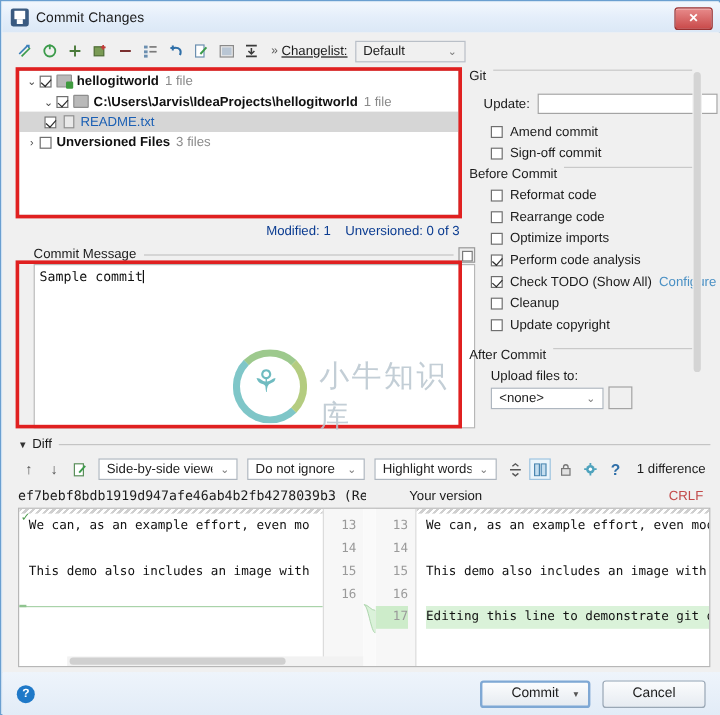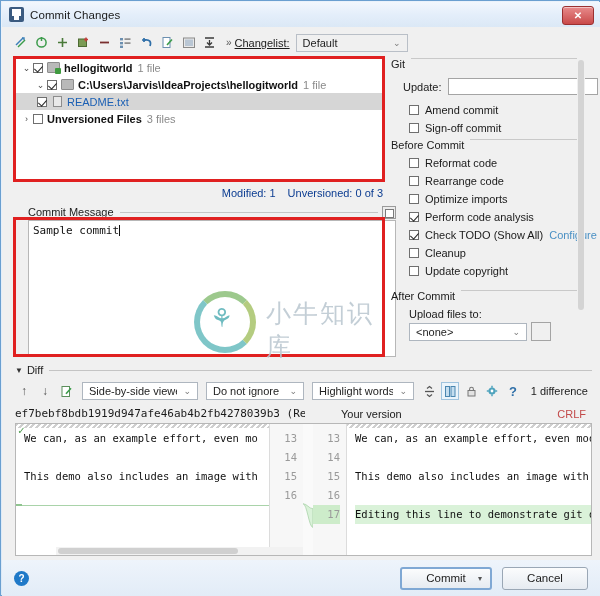--- a/index.html
+++ b/index.html
@@ -369,21 +369,21 @@
           </svg>
       </div>
       <div class="tb-icon">
         <svg width="13" height="13" viewBox="0 0 13 13">
             <path d="M2 2h9M2 11h9" stroke="#3a3a3a" stroke-width="1.4"></path>
             <path d="M6.5 4v5M4 6.5l2.5 2.5L9 6.5" stroke="#3a3a3a" stroke-width="1.3" fill="none"></path>
           </svg>
       </div>
       <span class="chev">»</span>
       <span class="tb-label">Changelist:</span>
-      <div class="combo flat" style="width:112px">
+      <div class="combo flat" style="width:92px">
         <span class="cval">Default</span>
         <span class="carrow">⌄</span>
       </div>
     </div>
 
     <div class="tree-panel">
 
       <div class="tree-row">
         <span class="twisty">⌄</span>
         <span class="cbox on"></span>
@@ -493,21 +493,21 @@
         </div>
       </div>
 
       <div class="grp" style="margin-top:10px">
         <div class="grp-title">
           <span>After Commit</span>
           <span class="gl"></span>
         </div>
         <div class="upload-row">Upload files to:</div>
         <div class="upload-combo">
-          <div class="combo" style="width:118px">
+          <div class="combo" style="width:94px">
             <span class="cval">&lt;none&gt;</span>
             <span class="carrow">⌄</span>
           </div>
           <div style="width:20px;height:19px;border:1px solid #a4a4a4;background:#f0f0f0;margin-left:4px;box-sizing:border-box"></div>
         </div>
       </div>
 
       <div class="vscroll">
           <i></i>
         </div>

